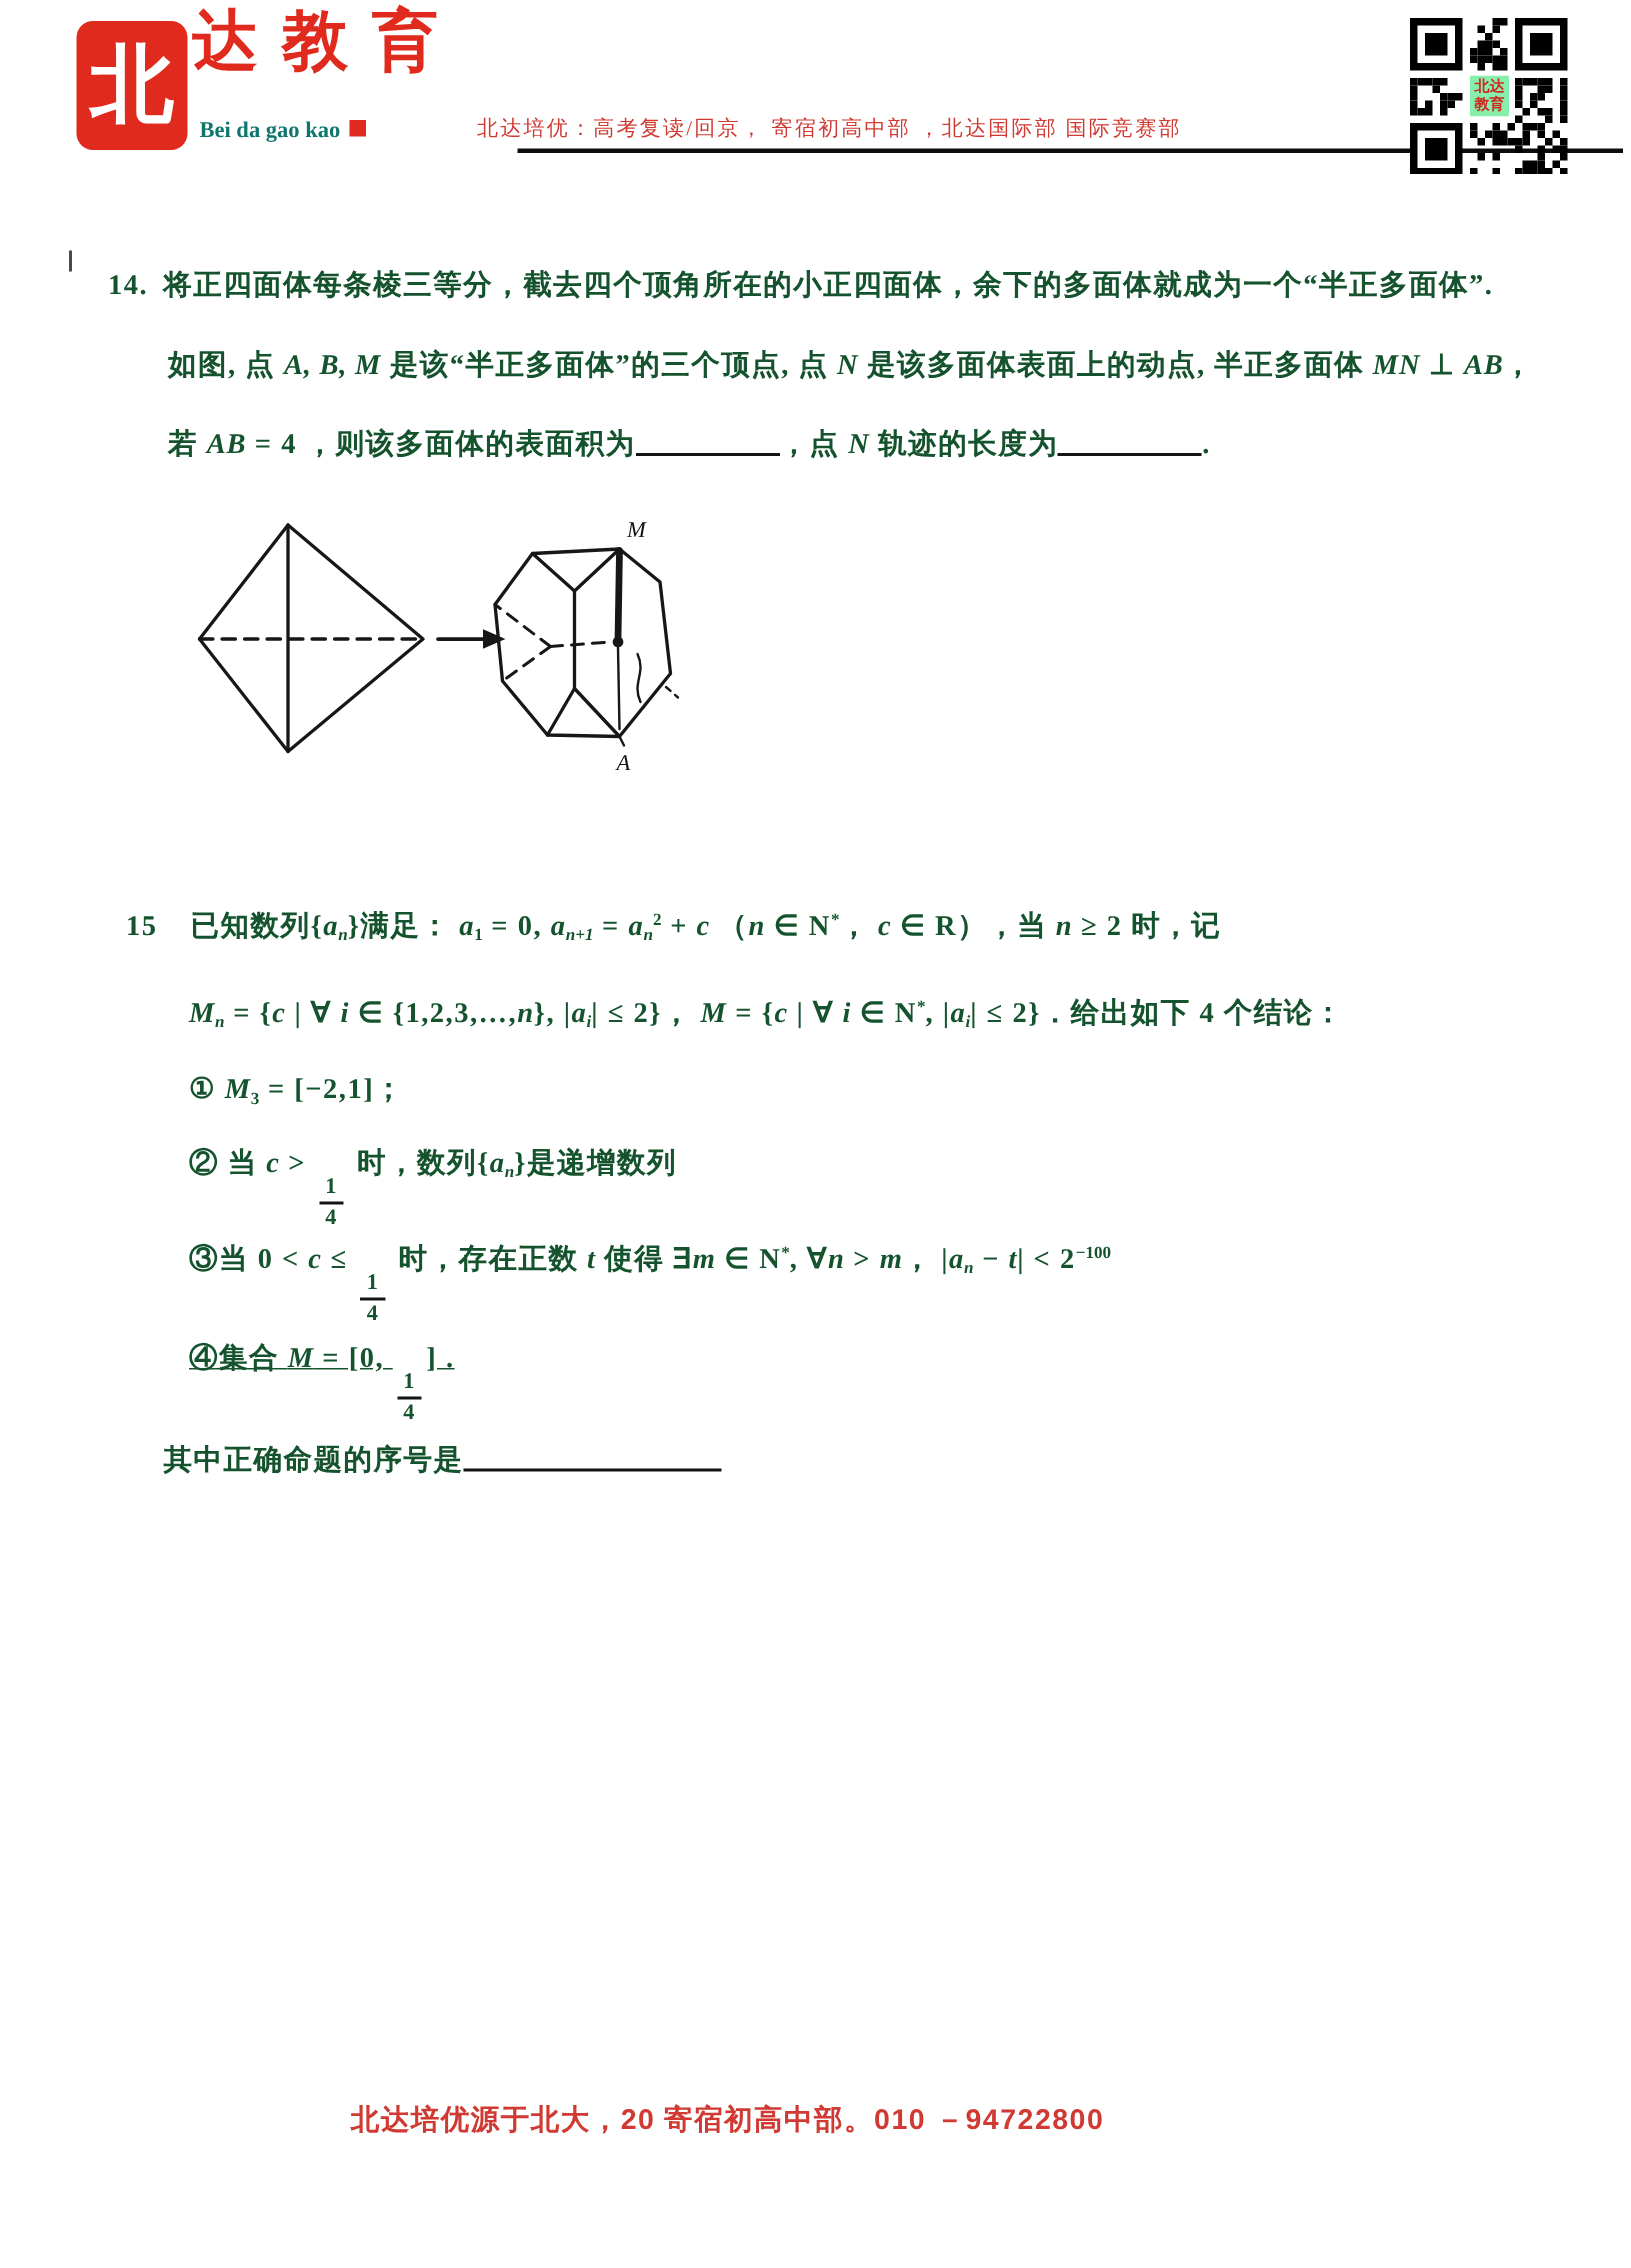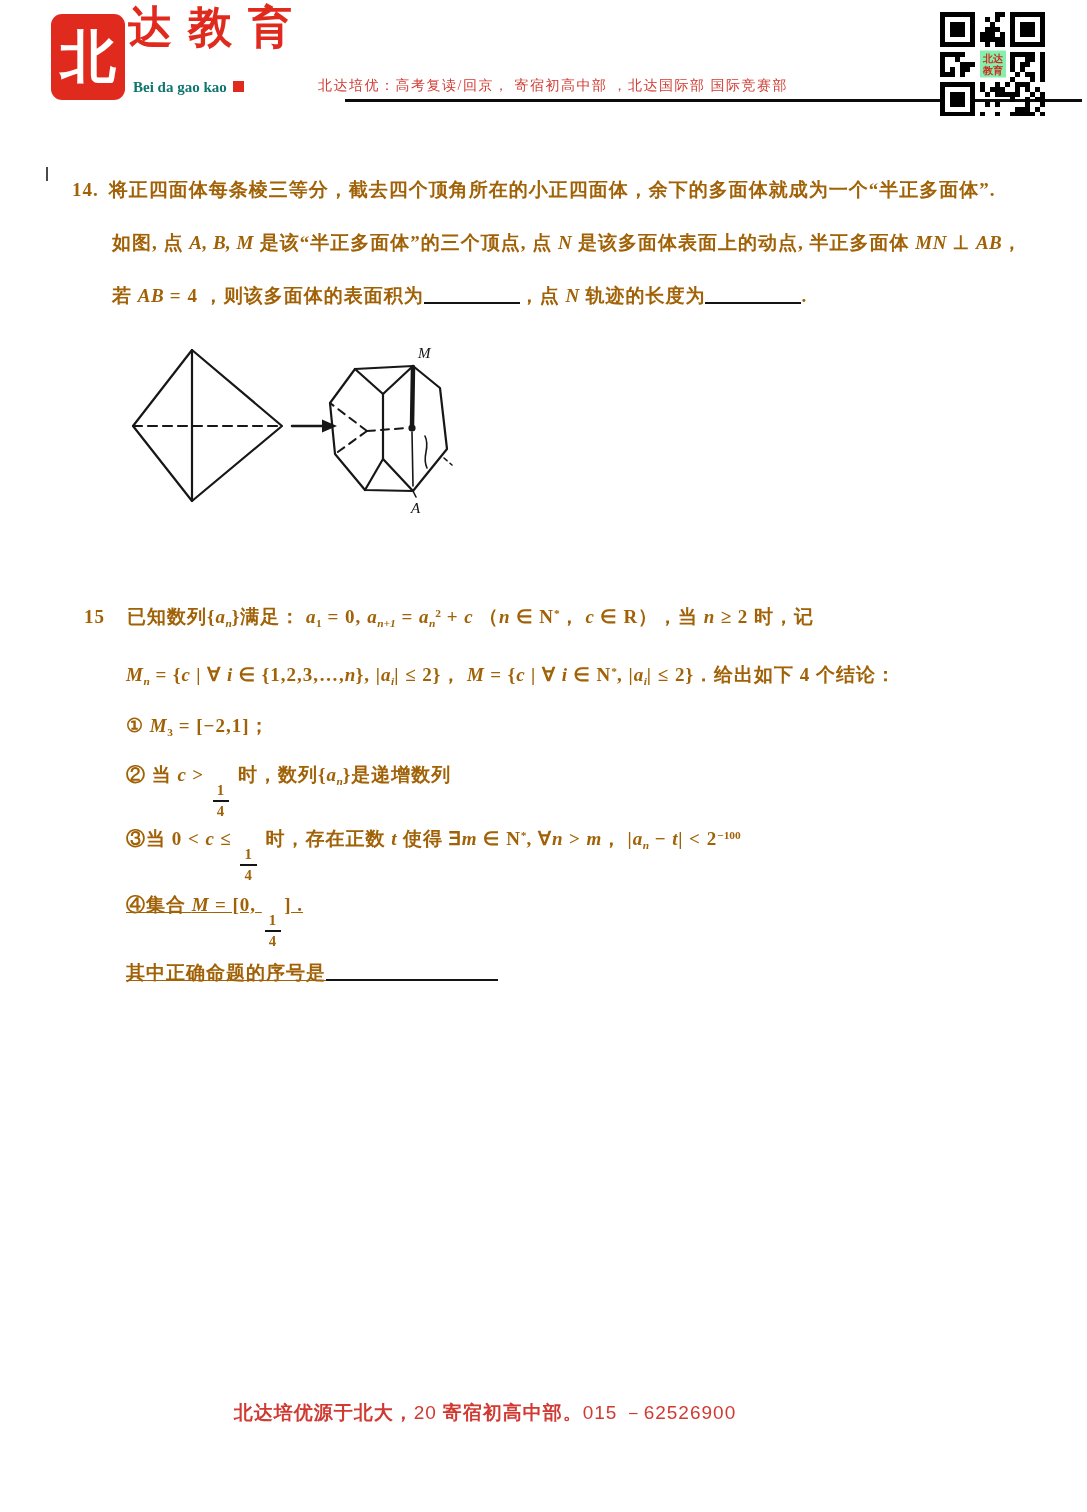--- a/index.html
+++ b/index.html
@@ -45,32 +45,32 @@
   .qr-wrap{left:940px;top:12px;width:106px;height:104px;}
   .qr-label{
     position:absolute;left:50%;top:50%;transform:translate(-50%,-50%);
     background:#86efac;color:#cc2a22;font-size:10px;line-height:1.15;
     font-weight:bold;text-align:center;padding:2px 3px;white-space:nowrap;
   }
   
   .line{
     position:absolute;white-space:nowrap;
     font-size:19px;font-weight:600;letter-spacing:1px;
-    color:#a16207;
+    color:#14532d;
   }
   .qnum{margin-right:10px;}
   .q15num{margin-right:22px;}
   .sg-r{}
   .sg-i{font-style:italic;font-family:"Liberation Serif",serif;letter-spacing:0.5px;}
   .sg-b{font-weight:bold;font-family:"Liberation Serif",serif;}
   .sg-sub{font-size:0.6em;vertical-align:-0.35em;letter-spacing:0;}
   .sg-isub{font-size:0.6em;vertical-align:-0.35em;font-style:italic;letter-spacing:0;
     font-family:"Liberation Serif",serif;}
   .sg-sup{font-size:0.6em;vertical-align:0.55em;letter-spacing:0;}
-  .sg-fb{font-weight:normal;font-family:"Liberation Sans",sans-serif;text-align:center;}
+  .sg-fb{font-weight:bold;font-family:"Liberation Sans",sans-serif;text-align:center;}
   .frac{
     display:inline-flex;flex-direction:column;align-items:center;
     vertical-align:-0.75em;line-height:1;margin:0 3px;
     font-family:"Liberation Serif",serif;
   }
   .frac .num{font-size:0.78em;padding:0 4px 2px;}
   .frac .den{font-size:0.78em;border-top:2px solid #141414;padding:2px 4px 0;}
   .blank{
     display:inline-block;width:92px;height:14px;
     border-bottom:2px solid #141414;vertical-align:-2px;
@@ -282,16 +282,16 @@
         <span class="den">4</span>
       </span><span class="sg-r"> 时，数列{</span><span class="sg-i">a</span><span class="sg-isub">n</span><span class="sg-r">}是递增数列</span></div>
   <div class="line" style="left:126px;top:826px;"><span class="sg-r">③当 0 &lt; </span><span class="sg-i">c</span><span class="sg-r"> ≤ </span><span class="frac">
         <span class="num">1</span>
         <span class="den">4</span>
       </span><span class="sg-r"> 时，存在正数 </span><span class="sg-i">t</span><span class="sg-r"> 使得 ∃</span><span class="sg-i">m</span><span class="sg-r"> ∈ </span><span class="sg-b">N</span><span class="sg-sup">*</span><span class="sg-r">, ∀</span><span class="sg-i">n</span><span class="sg-r"> &gt; </span><span class="sg-i">m</span><span class="sg-r">，  |</span><span class="sg-i">a</span><span class="sg-isub">n</span><span class="sg-r"> − </span><span class="sg-i">t</span><span class="sg-r">| &lt; 2</span><span class="sg-sup">−100</span></div>
   <div class="line" style="left:126px;top:892px;text-decoration:underline;"><span class="sg-r">④集合 </span><span class="sg-i">M</span><span class="sg-r"> = [0, </span><span class="frac">
         <span class="num">1</span>
         <span class="den">4</span>
       </span><span class="sg-r">] .</span></div>
-  <div class="line" style="left:126px;top:960px;text-decoration:underline;"><span class="sg-r">其中正确命题的序号是</span><span class="blank" style="width: 172px;"></span></div>
-</div>
-
-<div class="abs footer"><span class="sg-r">北达培优源于北大，</span><span class="sg-fb">20</span><span class="sg-r"> 寄宿初高中部。</span><span class="sg-fb">015 －62526900</span></div>
+  <div class="line" style="left:109px;top:960px;"><span class="sg-r">其中正确命题的序号是</span><span class="blank" style="width: 172px;"></span></div>
+</div>
+
+<div class="abs footer"><span class="sg-r">北达培优源于北大，</span><span class="sg-fb">20</span><span class="sg-r"> 寄宿初高中部。</span><span class="sg-fb">010 －94722800</span></div>
 
 </body></html>

